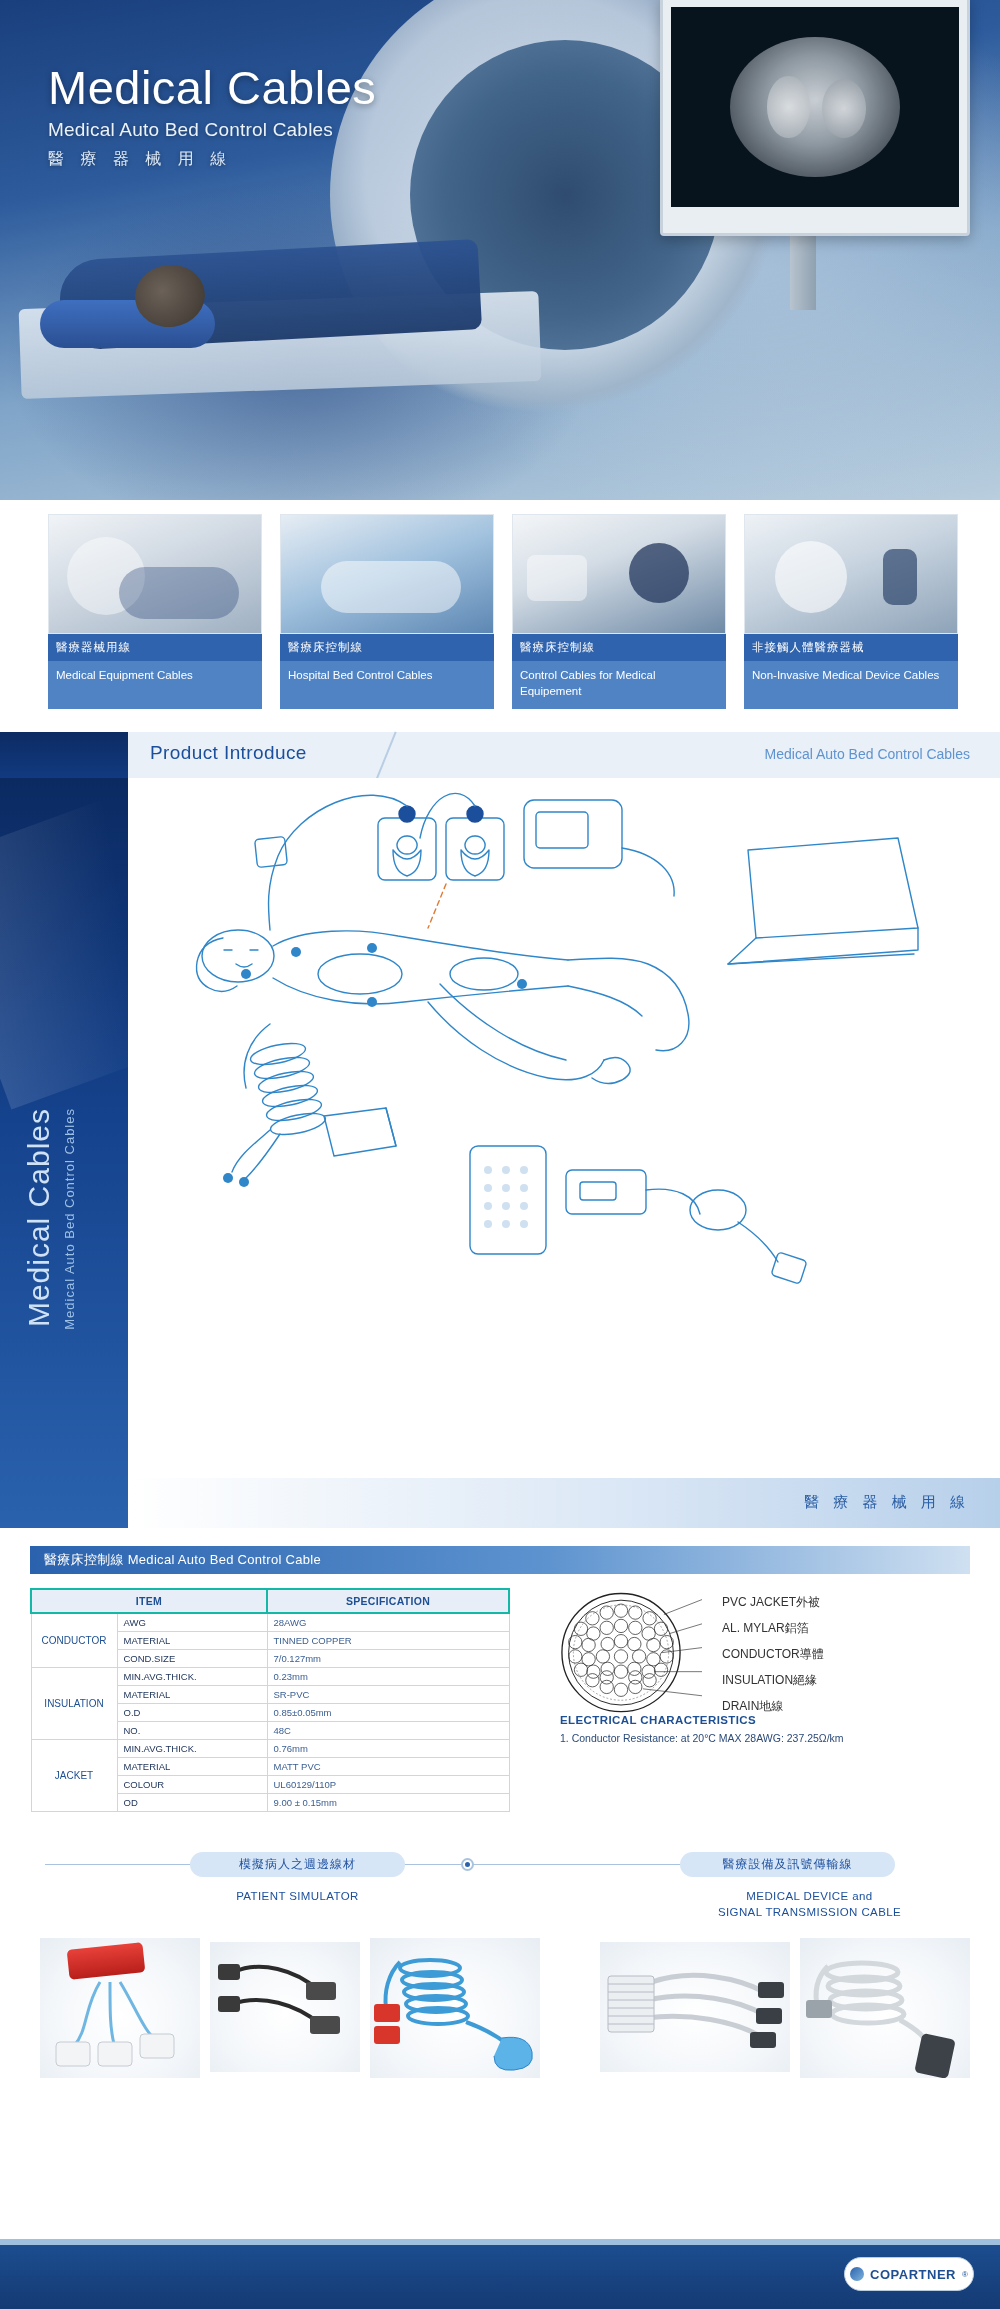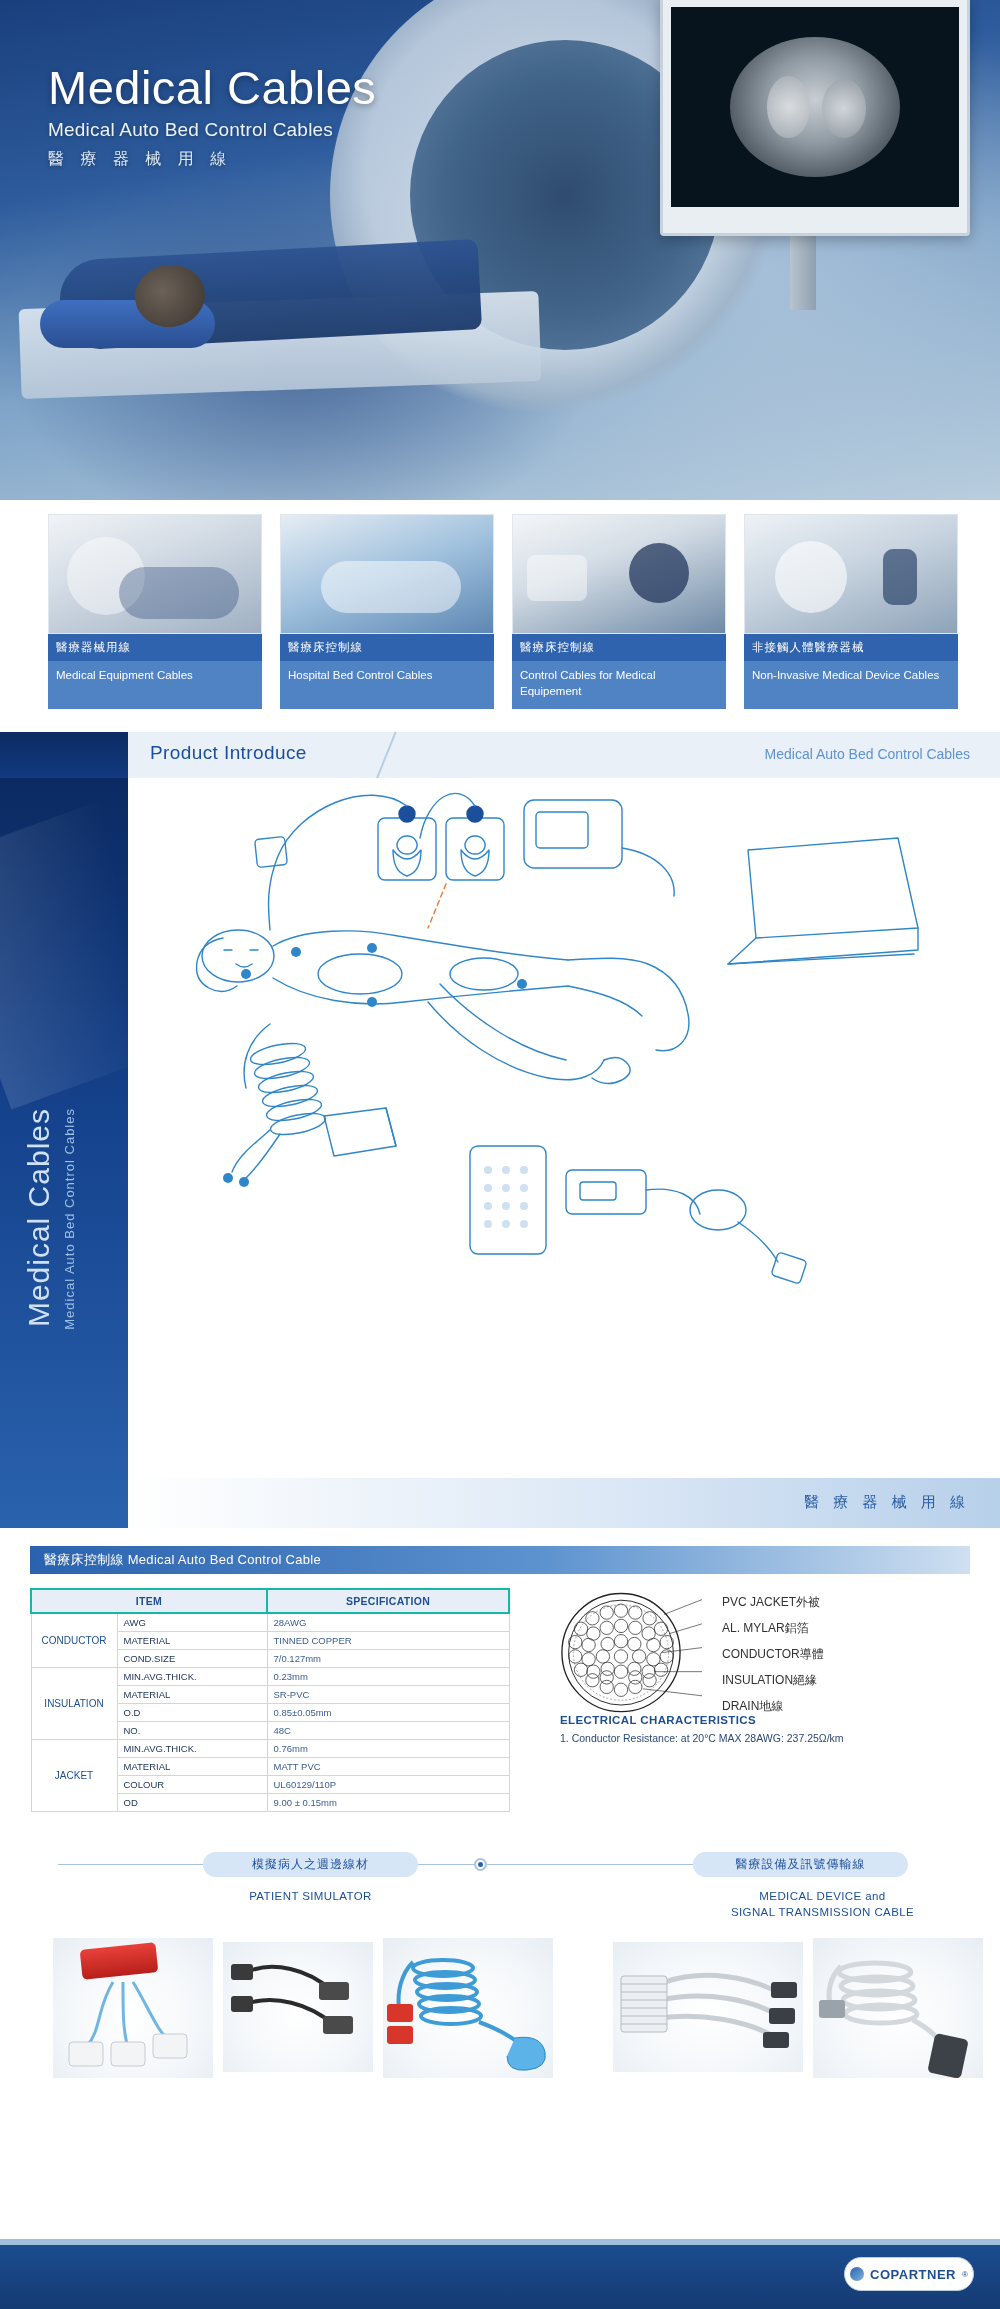--- a/index.html
+++ b/index.html
@@ -252,21 +252,21 @@
   .elec-line {
     position:absolute; left: 20px; top: 144px;
     color:#2c4a78; font-size: 10.5px;
   }
   .cs-label {
     position:absolute; color:#333333; font-size: 12px; white-space:nowrap;text-align:center;
   }
 
   
   .gallery {
-    position:relative; margin-top: 34px; height: 270px; width: 934px; margin-left: 13px;
+    position:relative; margin-top: 34px; height: 270px; width: 934px;
   }
   .gal-line {
     position:absolute; top: 18px; left: 45px; right: 45px; height: 1px; background:#a9c3df;
   }
   .gal-dot {
     position:absolute; top: 14px; left: 50%; margin-left:-4px;
     width: 9px; height: 9px; border-radius: 50%;
     background:#2a62ae; border: 2px solid #ffffff; box-shadow: 0 0 0 2px #a9c3df;
   }
   .pill {

